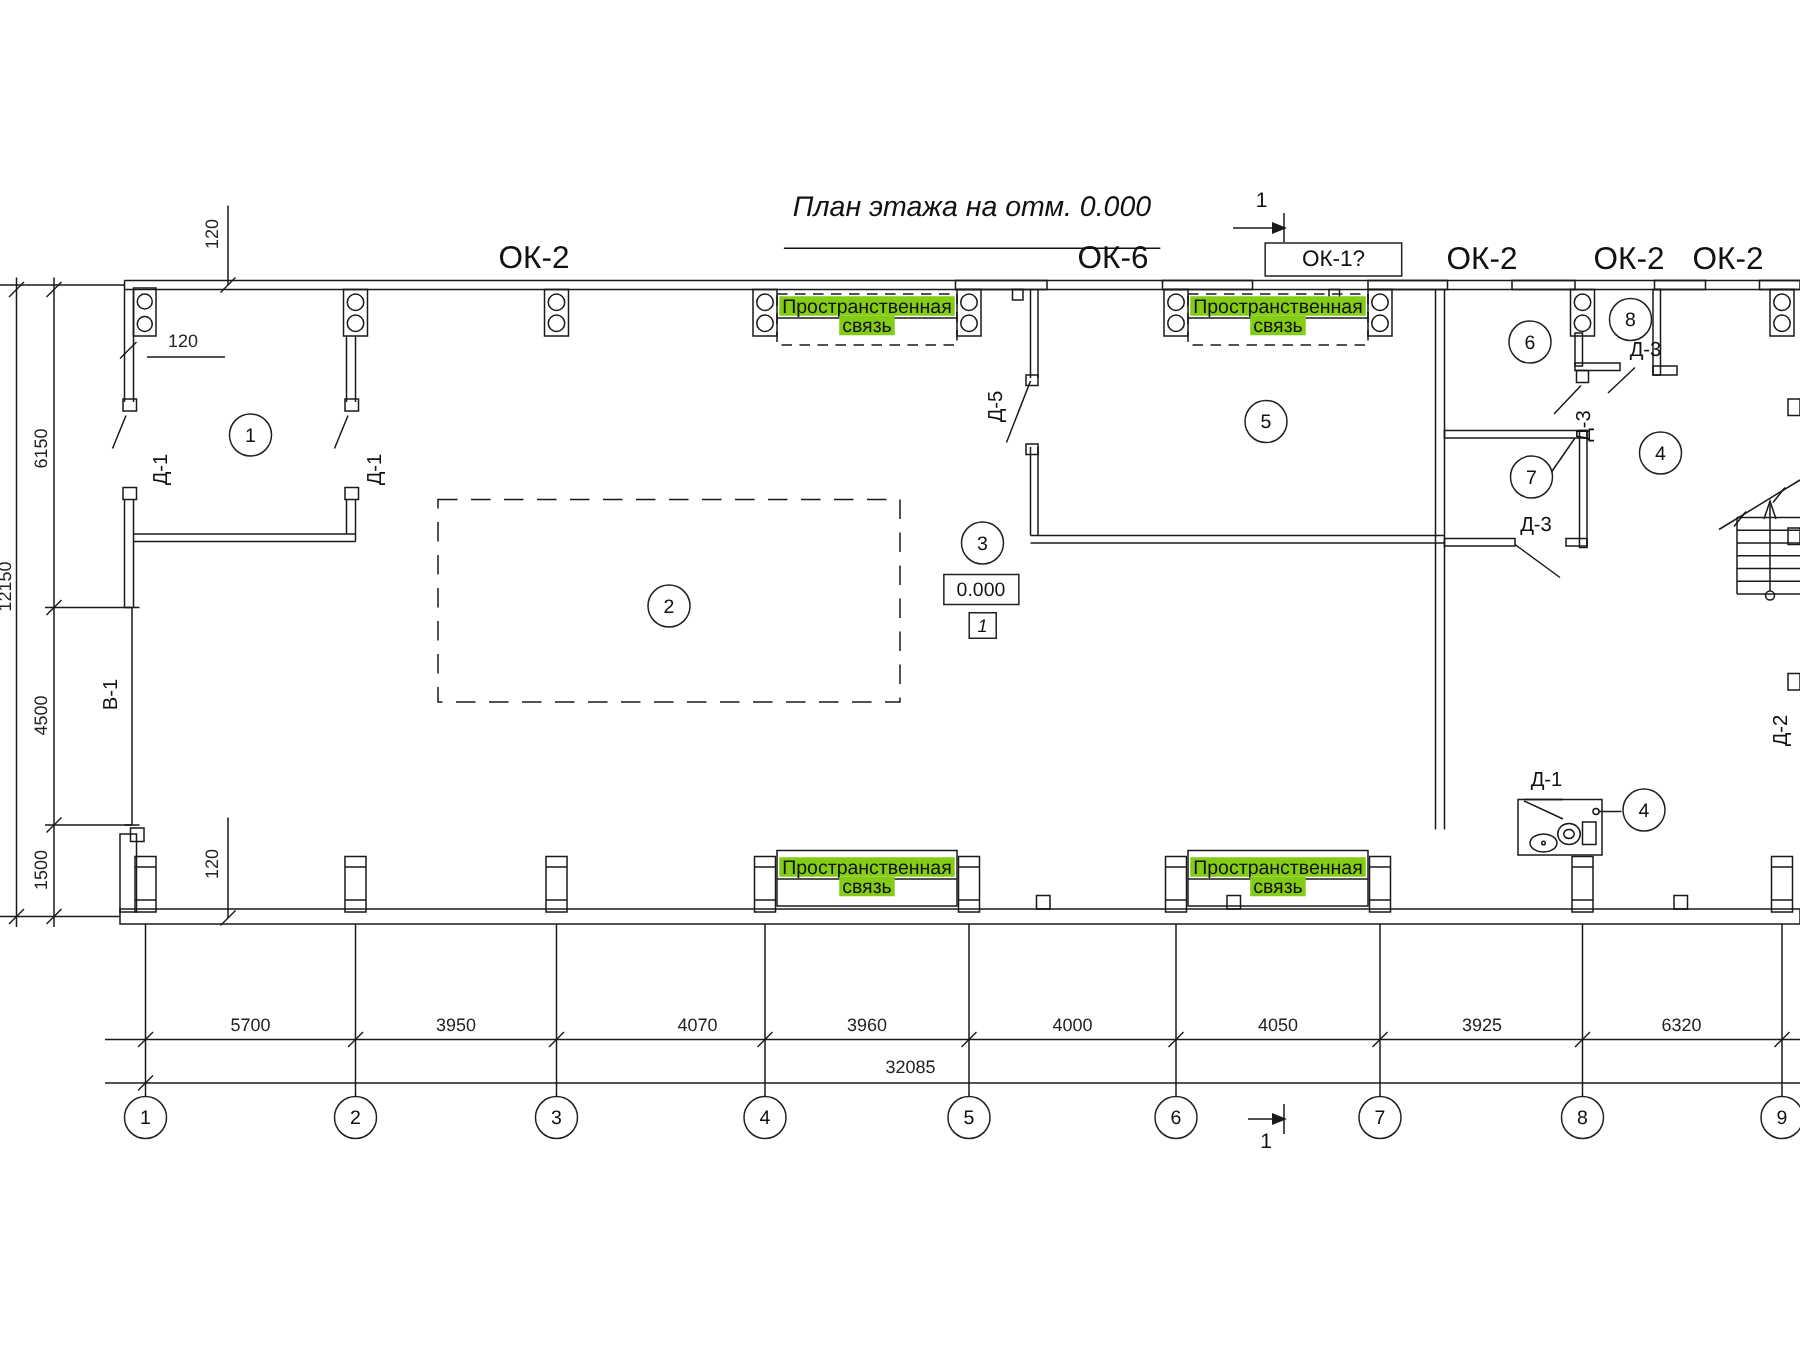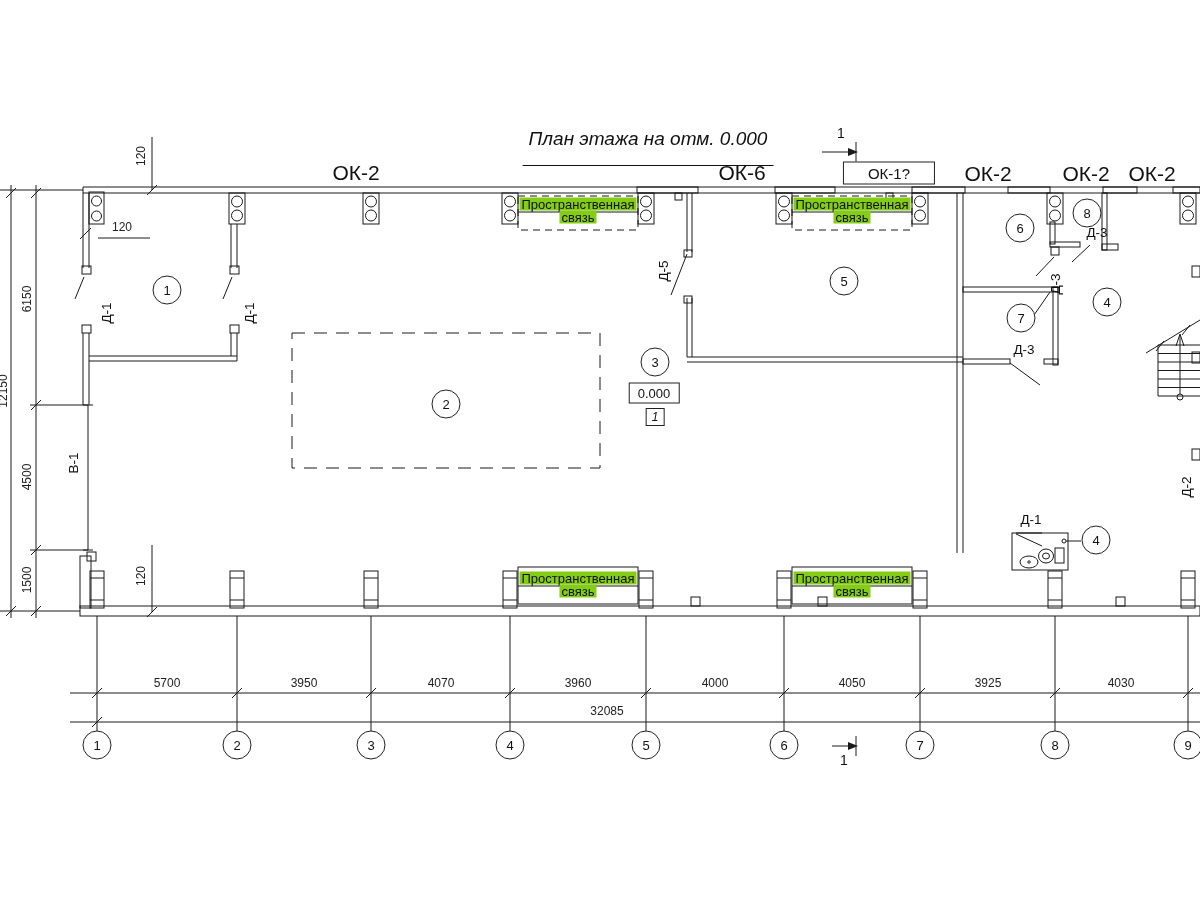--- a/index.html
+++ b/index.html
@@ -285,26 +285,26 @@
       <div class="lbl door rot" style="left: 74px; top: 463px;">В-1</div>
       <div class="lbl dim rot" style="left: 141px; top: 156px;">120</div>
       <div class="lbl dim" style="left: 122px; top: 227px;">120</div>
       <div class="lbl dim rot" style="left: 141px; top: 576px;">120</div>
       <div class="lbl dim rot" style="left: 27px; top: 299px;">6150</div>
       <div class="lbl dim rot" style="left: 27px; top: 477px;">4500</div>
       <div class="lbl dim rot" style="left: 27px; top: 580px;">1500</div>
       <div class="lbl dim rot" style="left: 3px; top: 391px;">12150</div>
       <div class="lbl dim" style="left: 167px; top: 683px;">5700</div>
       <div class="lbl dim" style="left: 304px; top: 683px;">3950</div>
-      <div class="lbl dim" style="left: 441px; top: 683px;">4070</div>
+      <div class="lbl dim" style="left: 465px; top: 683px;">4070</div>
       <div class="lbl dim" style="left: 578px; top: 683px;">3960</div>
       <div class="lbl dim" style="left: 715px; top: 683px;">4000</div>
       <div class="lbl dim" style="left: 852px; top: 683px;">4050</div>
       <div class="lbl dim" style="left: 988px; top: 683px;">3925</div>
-      <div class="lbl dim" style="left: 1121px; top: 683px;">4030</div>
+      <div class="lbl dim" style="left: 1121px; top: 683px;">6320</div>
       <div class="lbl dim" style="left: 607px; top: 711px;">32085</div>
       <div class="lbl sec" style="left: 841px; top: 133px;">1</div>
       <div class="lbl sec" style="left: 844px; top: 760px;">1</div>
       <div class="lbl small" style="left: 578px; top: 204px;">Пространственная</div>
       <div class="lbl small" style="left: 578px; top: 217px;">связь</div>
       <div class="lbl small" style="left: 852px; top: 204px;">Пространственная</div>
       <div class="lbl small" style="left: 852px; top: 217px;">связь</div>
       <div class="lbl small" style="left: 578px; top: 578px;">Пространственная</div>
       <div class="lbl small" style="left: 578px; top: 591px;">связь</div>
       <div class="lbl small" style="left: 852px; top: 578px;">Пространственная</div>

